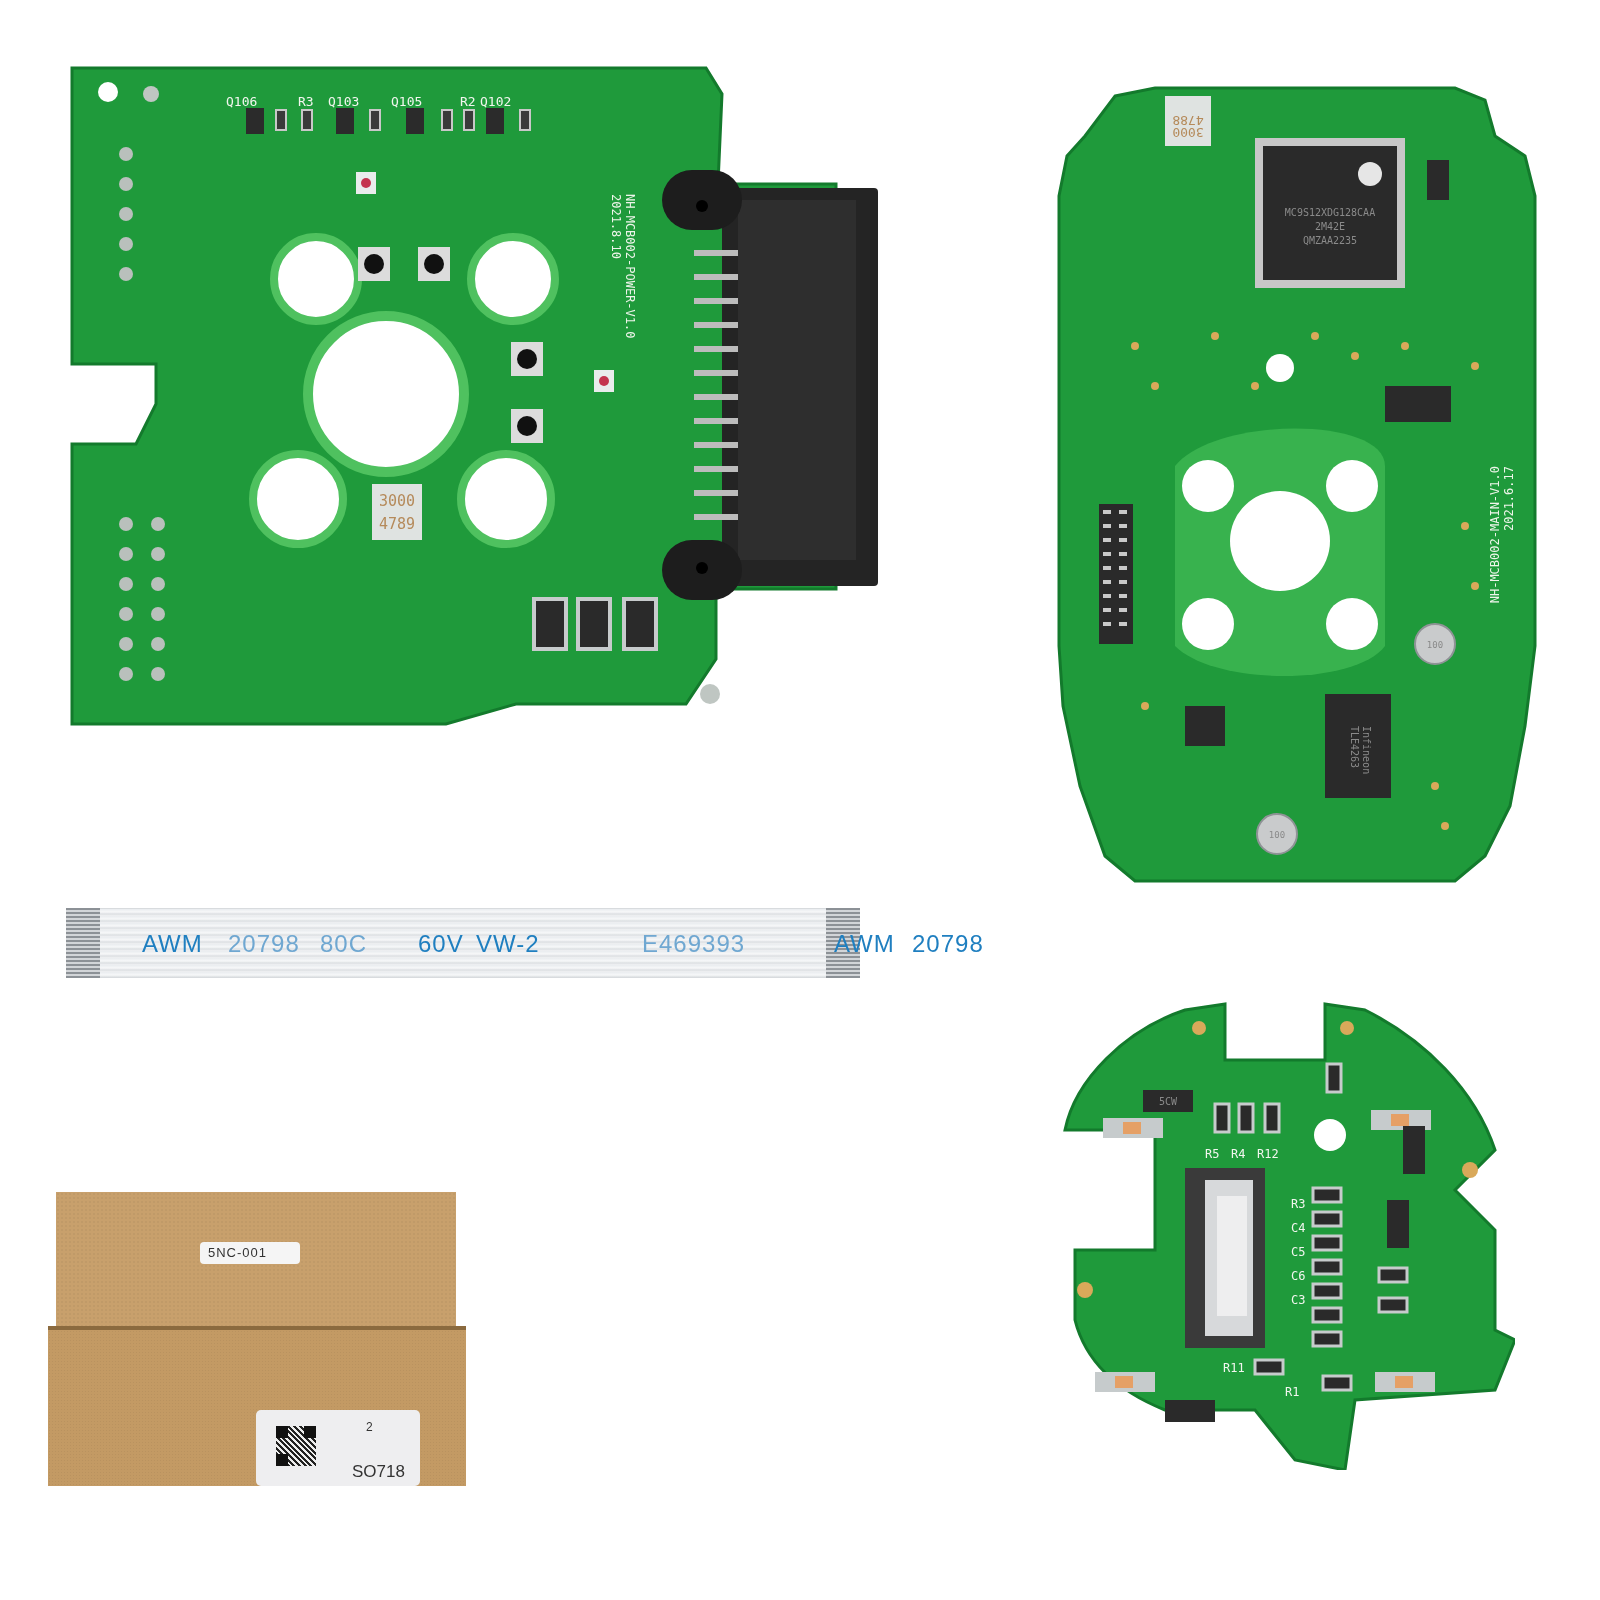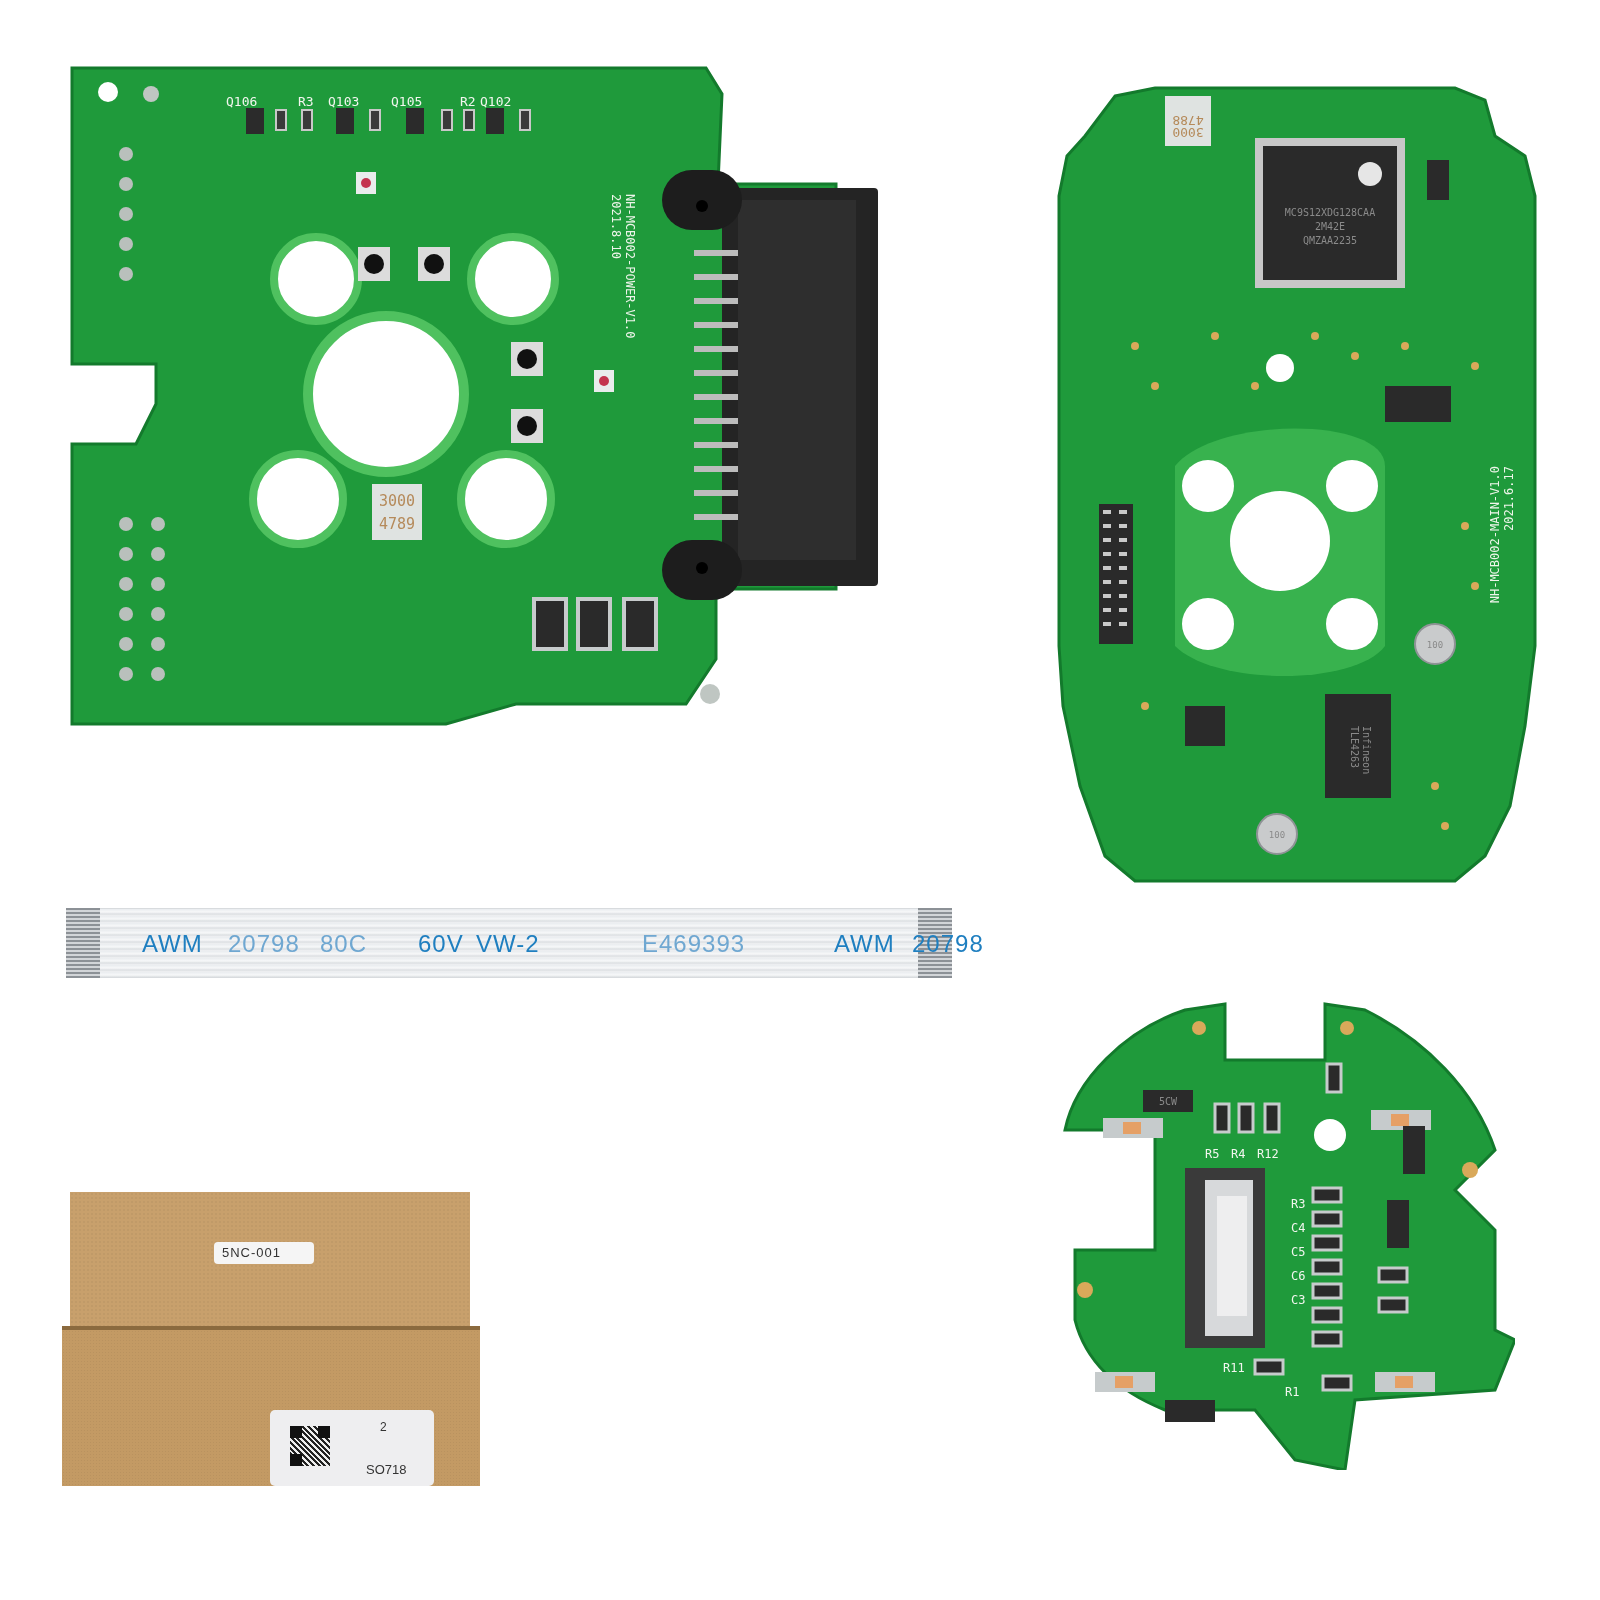--- a/index.html
+++ b/index.html
@@ -1,45 +1,45 @@
 <!DOCTYPE html>
 <html><head>
 <meta charset="utf-8">
 <style>
   html,body{margin:0;padding:0;background:#ffffff;}
   body{width:1600px;height:1600px;position:relative;overflow:hidden;font-family:"Liberation Sans",sans-serif;}
   .abs{position:absolute;}
   .silk{fill:#f2f6ef;font-family:"DejaVu Sans Mono",monospace;}
   .pcb-text{font-family:"DejaVu Sans Mono",monospace;fill:#eef5ea;}
   .chip-text{font-family:"DejaVu Sans Mono",monospace;fill:#8a8a8a;}
-  .cable{left:66px;top:908px;width:886px;height:70px;}
+  .cable{left:66px;top:908px;width:794px;height:70px;}
   .cable-body{position:absolute;left:0;top:0;right:0;bottom:0;
     background:repeating-linear-gradient(180deg,#e9ecef 0px,#f7f8f9 3px,#dcdfe2 5px,#f2f3f5 7px);
     border-top:1px solid #d8dbde;border-bottom:1px solid #d8dbde;}
   .cable-end{position:absolute;top:0;bottom:0;width:34px;
     background:repeating-linear-gradient(180deg,#8c9196 0px,#8c9196 2px,#d2d5d8 2px,#d2d5d8 4px);}
   .cable-text{position:absolute;top:22px;font-size:24px;color:#1f7fc0;letter-spacing:1px;white-space:nowrap;}
   .cable-text.faint{color:#6fa7d1;}
-  .box{left:62px;top:1192px;width:422px;height:290px;}
+  .box{left:48px;top:1192px;width:422px;height:290px;}
   .box-top{position:absolute;left:8px;top:0;width:400px;height:136px;background:#c8a06c;
     background-image:radial-gradient(rgba(0,0,0,.04) 1px,transparent 1px);background-size:4px 4px;}
   .box-front{position:absolute;left:0;top:134px;width:418px;height:156px;background:#c39a64;
     background-image:radial-gradient(rgba(0,0,0,.05) 1px,transparent 1px);background-size:3px 3px;
     border-top:4px solid #8b6a3e;}
   .label-top{position:absolute;left:144px;top:50px;width:100px;height:22px;background:#f5f5f5;border-radius:4px;
     font-size:13px;color:#333;line-height:22px;padding-left:8px;box-sizing:border-box;letter-spacing:1px;}
   .label-front{position:absolute;left:208px;top:80px;width:164px;height:76px;background:#eeeef0;border-radius:5px;}
   .qr{position:absolute;left:20px;top:16px;width:40px;height:40px;
     background:
       linear-gradient(#111,#111) 0 0/12px 12px no-repeat,
       linear-gradient(#111,#111) 28px 0/12px 12px no-repeat,
       linear-gradient(#111,#111) 0 28px/12px 12px no-repeat,
       repeating-linear-gradient(45deg,#222 0 2px,#eee 2px 4px);}
   .lbl-num{position:absolute;left:110px;top:10px;font-size:12px;color:#333;}
-  .lbl-code{position:absolute;left:96px;top:52px;font-size:13px;color:#333;}
+  .lbl-code{position:absolute;left:96px;top:52px;font-size:17px;color:#333;}
 </style>
 </head>
 <body>
 
 <svg class="abs" style="left:66px;top:64px" width="830" height="670">
   <path d="M6 4 L640 4 L656 30 L652 120 L770 120 L770 525 L650 525 L650 595 L620 640 L450 640 L380 660 L6 660 L6 380 L70 380 L90 340 L90 300 L6 300 Z" fill="#1f9a3b" stroke="#137a2c" stroke-width="3"></path>
 
   <circle cx="250" cy="215" r="42" fill="#ffffff" stroke="#4fc15f" stroke-width="8"></circle>
   <circle cx="447" cy="215" r="42" fill="#ffffff" stroke="#4fc15f" stroke-width="8"></circle>
   <circle cx="320" cy="330" r="78" fill="#ffffff" stroke="#4fc15f" stroke-width="10"></circle>

